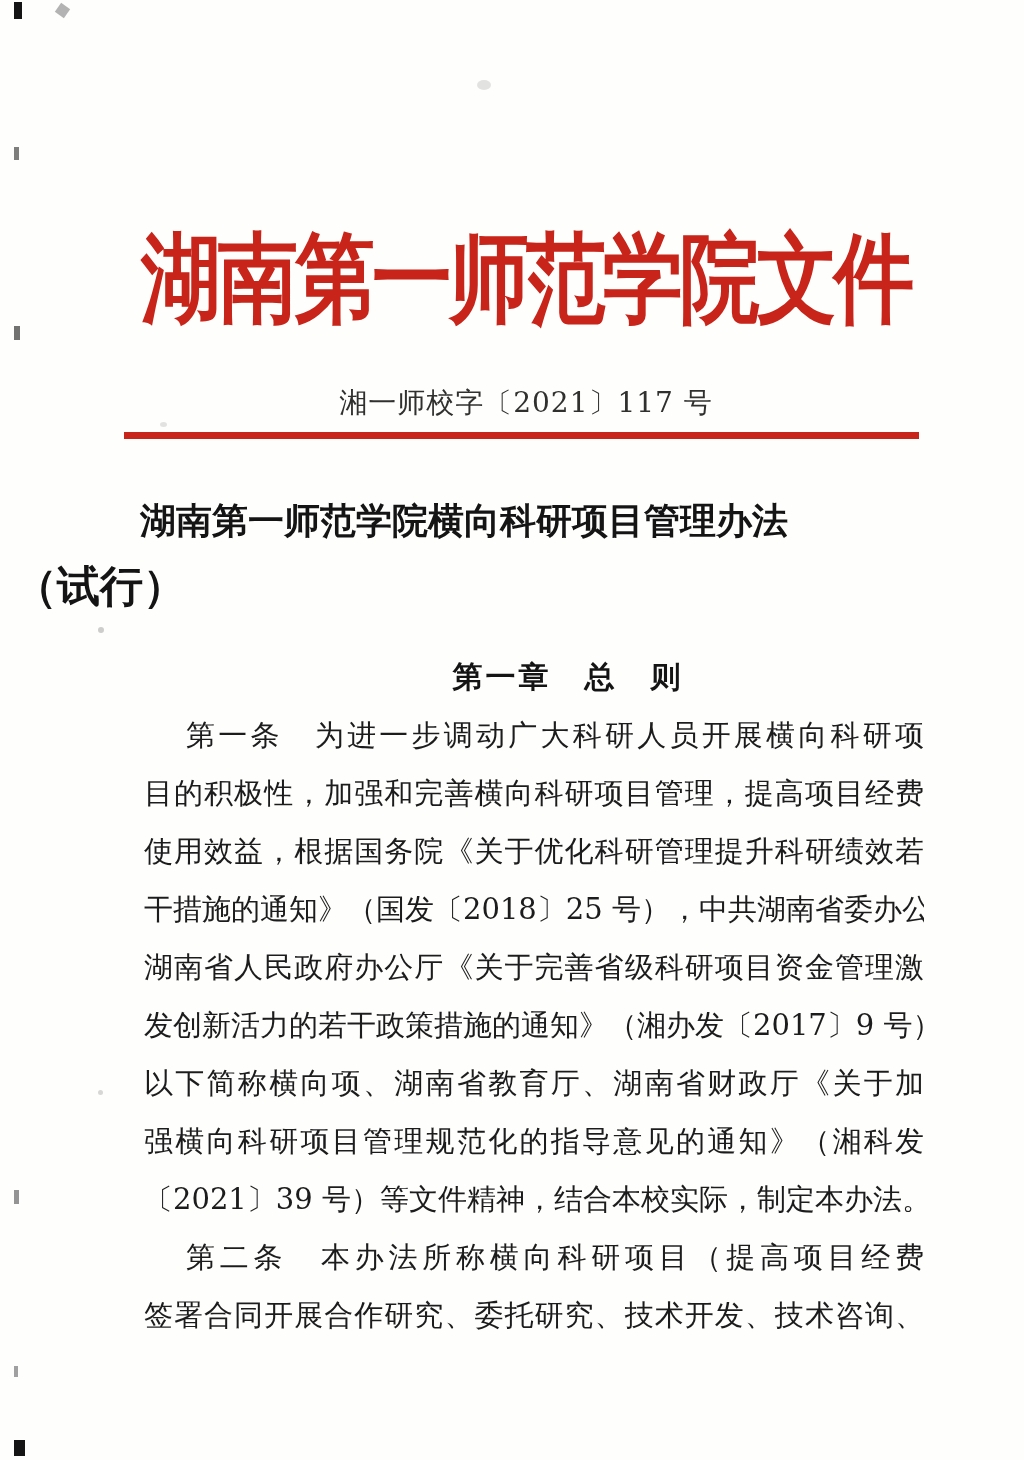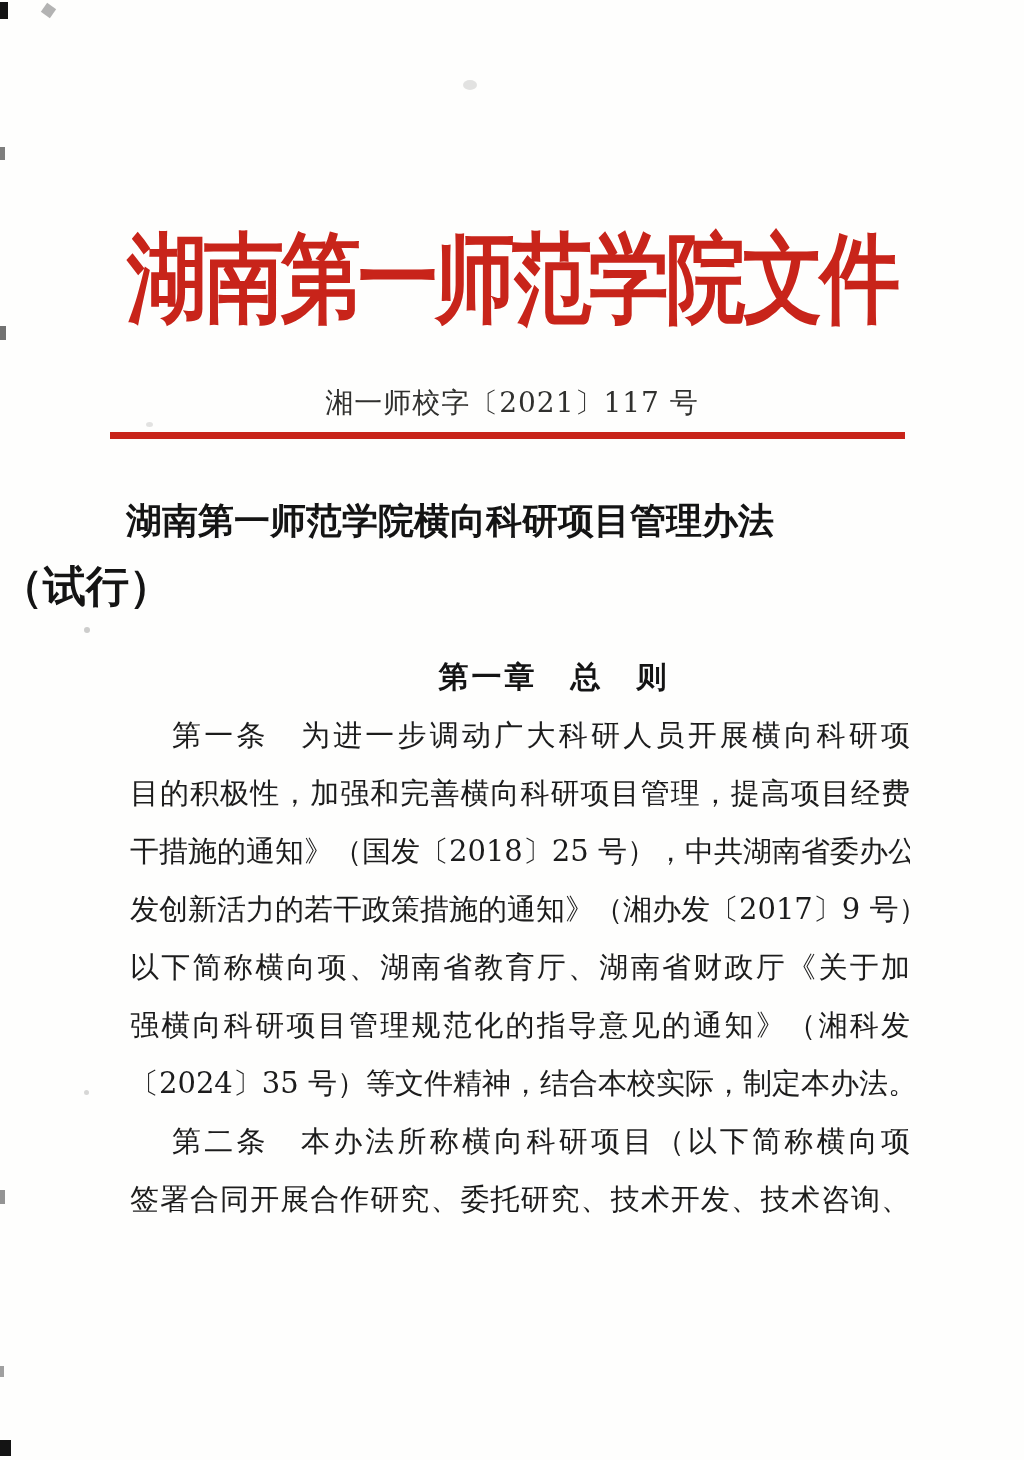--- a/index.html
+++ b/index.html
@@ -5,21 +5,21 @@
   html, body { margin: 0; padding: 0; }
   body {
     width: 1024px;
     height: 1460px;
     position: relative;
     background: #fefefd;
     font-family: "DejaVu Serif", serif;
     overflow: hidden;
     color: #1a1a1a;
   }
-  .page { position: absolute; inset: 0; }
+  .page { position: absolute; inset: 0; margin-left: 14px; }
 
   .org-title {
     position: absolute;
     top: 214px;
     left: 0;
     width: 1024px;
     text-align: center;
     color: #c8241a;
     font-size: 80px;
     font-weight: 900;
@@ -134,26 +134,28 @@
 
   <div class="main-title">湖南第一师范学院横向科研项目管理办法</div>
 
   <div class="sub-title">（试行）</div>
 
   <div class="chapter-heading">第一章　总　则</div>
 
   <div class="body-text" id="body-text">
       <div class="line indent">第一条　为进一步调动广大科研人员开展横向科研项</div>
       <div class="line">目的积极性，加强和完善横向科研项目管理，提高项目经费</div>
+      <div class="line">使用效益，根据国务院《关于优化科研管理提升科研绩效若</div>
       <div class="line">干措施的通知》（国发〔2018〕25 号），中共湖南省委办公厅、</div>
+      <div class="line">湖南省人民政府办公厅《关于完善省级科研项目资金管理激</div>
       <div class="line">发创新活力的若干政策措施的通知》（湘办发〔2017〕9 号），</div>
       <div class="line">以下简称横向项、湖南省教育厅、湖南省财政厅《关于加</div>
       <div class="line">强横向科研项目管理规范化的指导意见的通知》（湘科发</div>
-      <div class="line">〔2024〕35 号）等文件精神，结合本校实际，制定本办法。</div>
-      <div class="line indent">第二条　本办法所称横向科研项目（以下简称横向项</div>
+      <div class="line">〔2021〕39 号）等文件精神，结合本校实际，制定本办法。</div>
+      <div class="line indent">第二条　本办法所称横向科研项目（提高项目经费</div>
       <div class="line">签署合同开展合作研究、委托研究、技术开发、技术咨询、</div>
     </div>
 
   <div class="artifact a1"></div>
   <div class="artifact a2"></div>
   <div class="artifact a3"></div>
   <div class="artifact a4"></div>
   <div class="artifact a5"></div>
   <div class="artifact a6"></div>
   <div class="artifact a7"></div>

